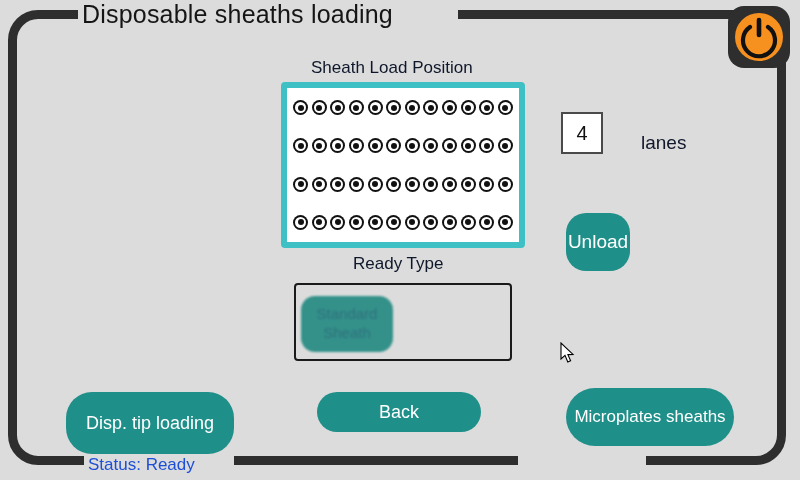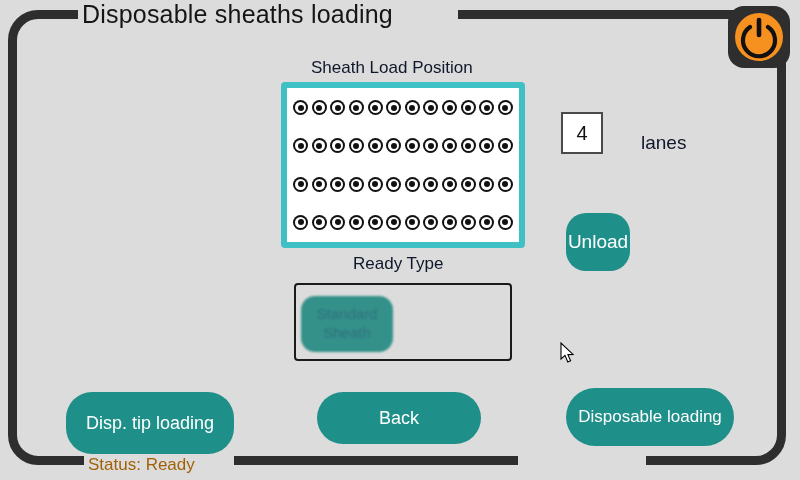--- a/index.html
+++ b/index.html
@@ -70,21 +70,21 @@
     top: 455px;
     width: 128px;
     height: 20px;
     background: #dcdcdc;
   }
   .status-text {
     position: absolute;
     left: 88px;
     top: 455px;
     font-size: 17px;
-    color: #a16207;
+    color: #1d4ed8;
     white-space: nowrap;
   }
   .user-text {
     position: absolute;
     left: 522px;
     top: 455px;
     font-size: 17px;
     color: #141414;
     white-space: nowrap;
   }
@@ -211,21 +211,21 @@
     align-items: center;
     justify-content: center;
     text-align: center;
     line-height: 1.12;
     padding: 0;
     box-sizing: border-box;
     cursor: pointer;
   }
   #unload-button { left: 566px; top: 186px; width: 64px; height: 58px; font-size: 19px; margin-top: 27px; }
   #disp-tip-loading-button { left: 66px; top: 392px; width: 168px; height: 62px; border-radius: 26px; }
-  #back-button { left: 317px; top: 392px; width: 164px; height: 52px; border-radius: 26px; }
+  #back-button { left: 317px; top: 392px; width: 164px; height: 40px; border-radius: 26px; }
   #microplates-loading-button { left: 566px; top: 388px; width: 168px; height: 58px; border-radius: 29px; font-size: 17px; }
 
   
   .type-group {
     position: absolute;
     left: 294px;
     top: 283px;
     width: 218px;
     height: 78px;
     border: 2px solid #1a1a1a;
@@ -344,21 +344,21 @@
   <div class="lbl" id="lanes-label">lanes</div>
 
   <div class="tbtn" id="unload-button">Unload</div>
 
   <div class="lbl" id="sheath-type-label">Ready Type</div>
   <div class="type-group"></div>
   <div class="tbtn" id="standard-sheath-button">Standard Sheath</div>
 
   <div class="tbtn" id="disp-tip-loading-button">Disp. tip loading</div>
   <div class="tbtn" id="back-button">Back</div>
-  <div class="tbtn" id="microplates-loading-button">Disposable loading</div>
+  <div class="tbtn" id="microplates-loading-button">Microplates sheaths</div>
 
   <div class="status-gap"></div>
   <div class="status-text">Status: Ready</div>
   <div class="user-gap"></div>
 
   <svg class="cursor" viewBox="0 0 16 22">
     <polygon points="1,1 1,17 5,13.4 7.8,20 10.6,18.8 7.9,12.6 13,12.4" fill="#ffffff" stroke="#000000" stroke-width="1.1"></polygon>
   </svg>
 
 </div>

